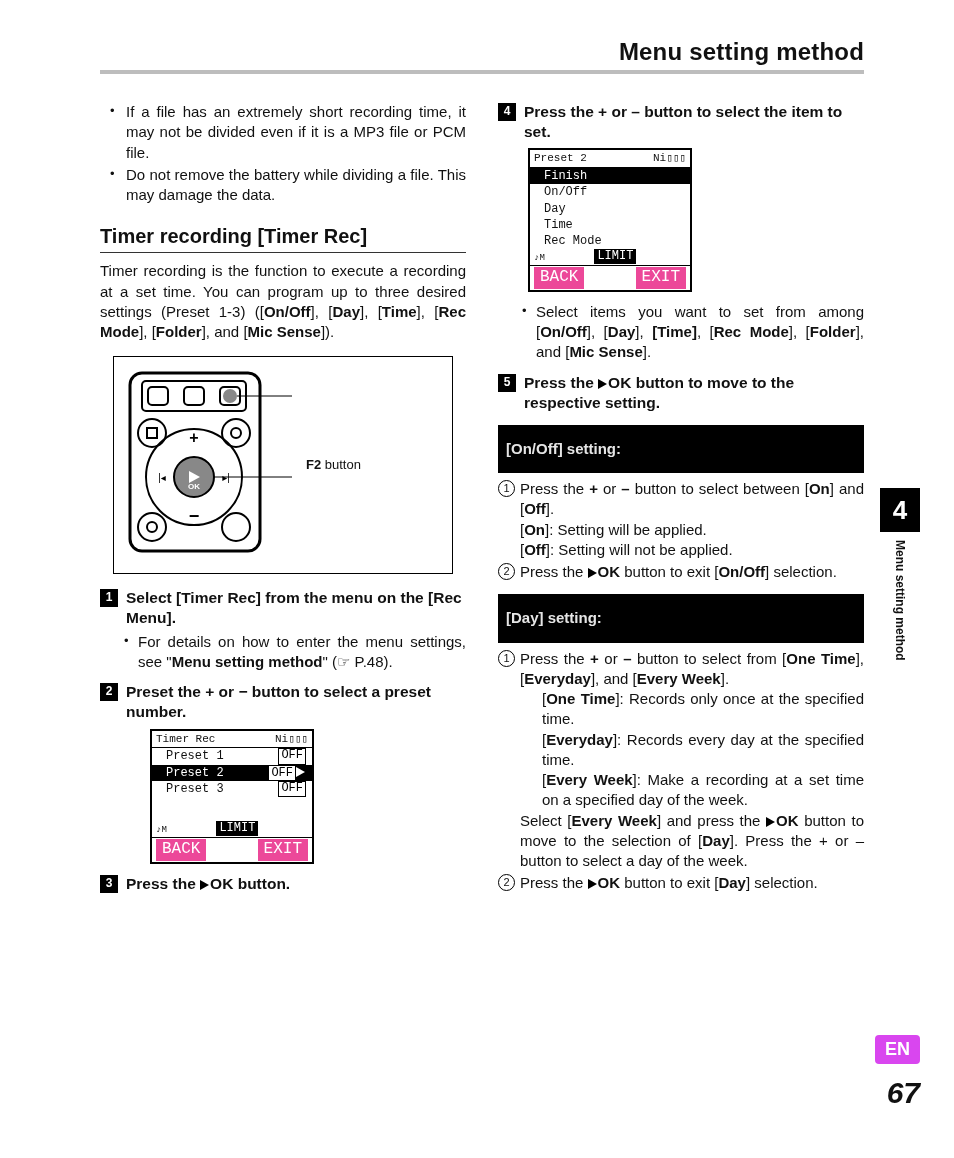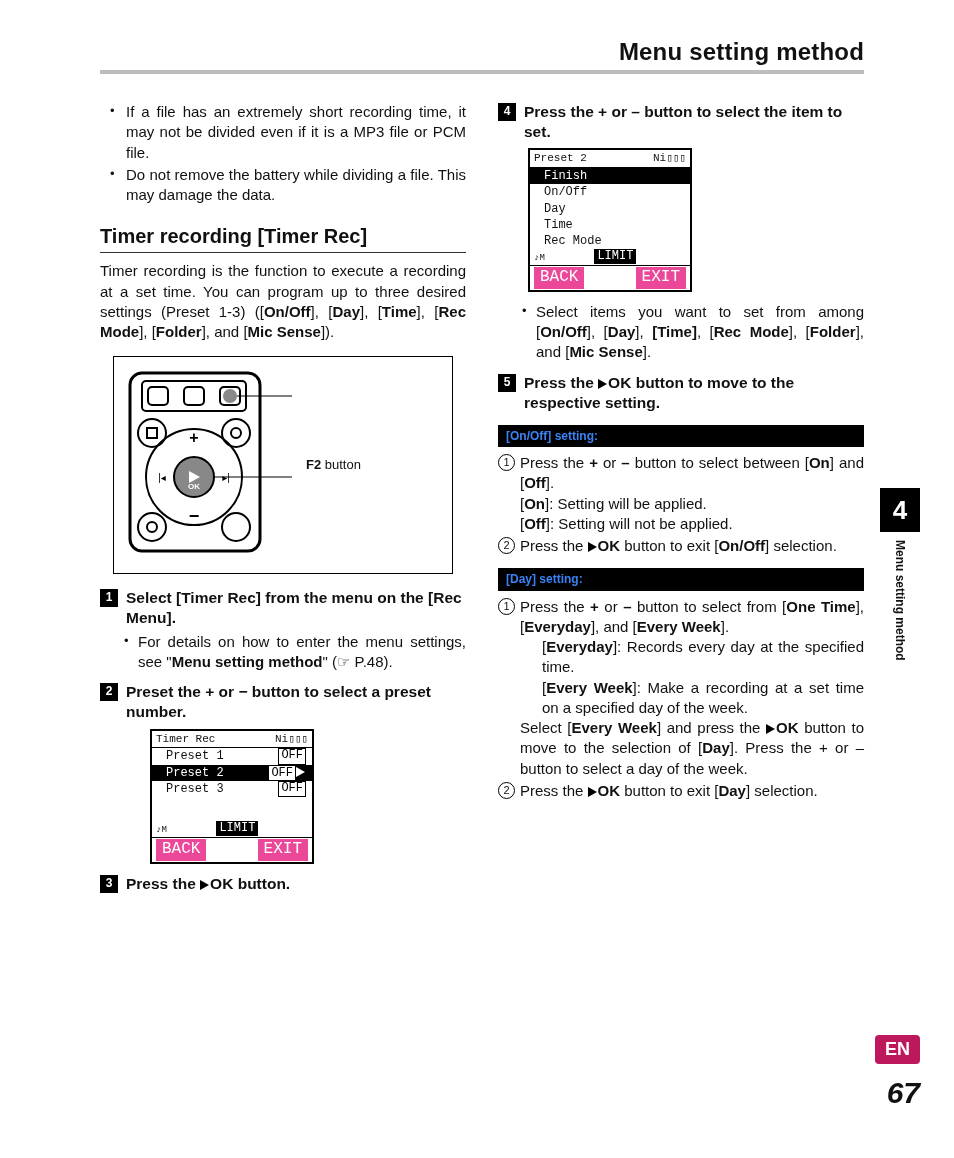--- a/index.html
+++ b/index.html
@@ -162,24 +162,24 @@
   }
   .lcd .softkey { background:#ec4899;color:#fff;padding:0 6px;font-size:16px; }
   .lcd .mid-status {
     display:flex; justify-content:space-between;
     padding: 0 4px 1px 4px; font-size: 9px; align-items:flex-end;
   }
   .lcd-right { margin-left: 30px; }
   
   .black-bar {
     background: #000;
-    color: #3b82f6;
-    font-weight: 700;
-    padding: 3px 8px;
-    font-size: 12px;
+    color: #e5e5e5;
+    font-weight: 700;
+    padding: 14px 8px;
+    font-size: 15px;
     margin: 12px 0 6px 0;
   }
   
   .circled {
     list-style: none;
     margin: 0 0 6px 0;
     padding: 0;
     counter-reset: cnum;
   }
   .circled > li {
@@ -249,21 +249,21 @@
   .side-label {
     writing-mode: vertical-rl;
     font-weight: 700;
     font-size: 12px;
     margin: 8px auto 0 auto;
   }
   .lang-badge {
     position: absolute;
     right: 34px;
     bottom: 94px;
-    background: #be185d;
+    background: #d946ef;
     color: #fff;
     font-weight: 800;
     font-size: 18px;
     padding: 4px 10px;
     border-radius: 4px;
   }
   .page-num {
     position: absolute;
     right: 34px;
     bottom: 48px;
@@ -447,20 +447,21 @@
         </li>
         <li>
           <span>Press the </span><span class="play-icon"></span><b>OK</b><span> button to exit [</span><b>On/Off</b><span>] selection.</span>
         </li>
       </ol>
 
       <div class="black-bar">[Day] setting:</div>
       <ol class="circled">
         <li>
           <span>Press the </span><b>+</b><span> or </span><b>–</b><span> button to select from [</span><b>One Time</b><span>], [</span><b>Everyday</b><span>], and [</span><b>Every Week</b><span>].</span>
+          <div class="inset"><span>[</span><b>One Time</b><span>]: Records only once at the specified time.</span></div>
           <div class="inset"><span>[</span><b>Everyday</b><span>]: Records every day at the specified time.</span></div>
           <div class="inset"><span>[</span><b>Every Week</b><span>]: Make a recording at a set time on a specified day of the week.</span></div>
           <div>
             <span>Select [</span><b>Every Week</b><span>] and press the </span><span class="play-icon"></span><b>OK</b><span> button to move to the selection of [</span><b>Day</b><span>]. Press the + or – button to select a day of the week.</span>
           </div>
         </li>
         <li>
           <span>Press the </span><span class="play-icon"></span><b>OK</b><span> button to exit [</span><b>Day</b><span>] selection.</span>
         </li>
       </ol>

